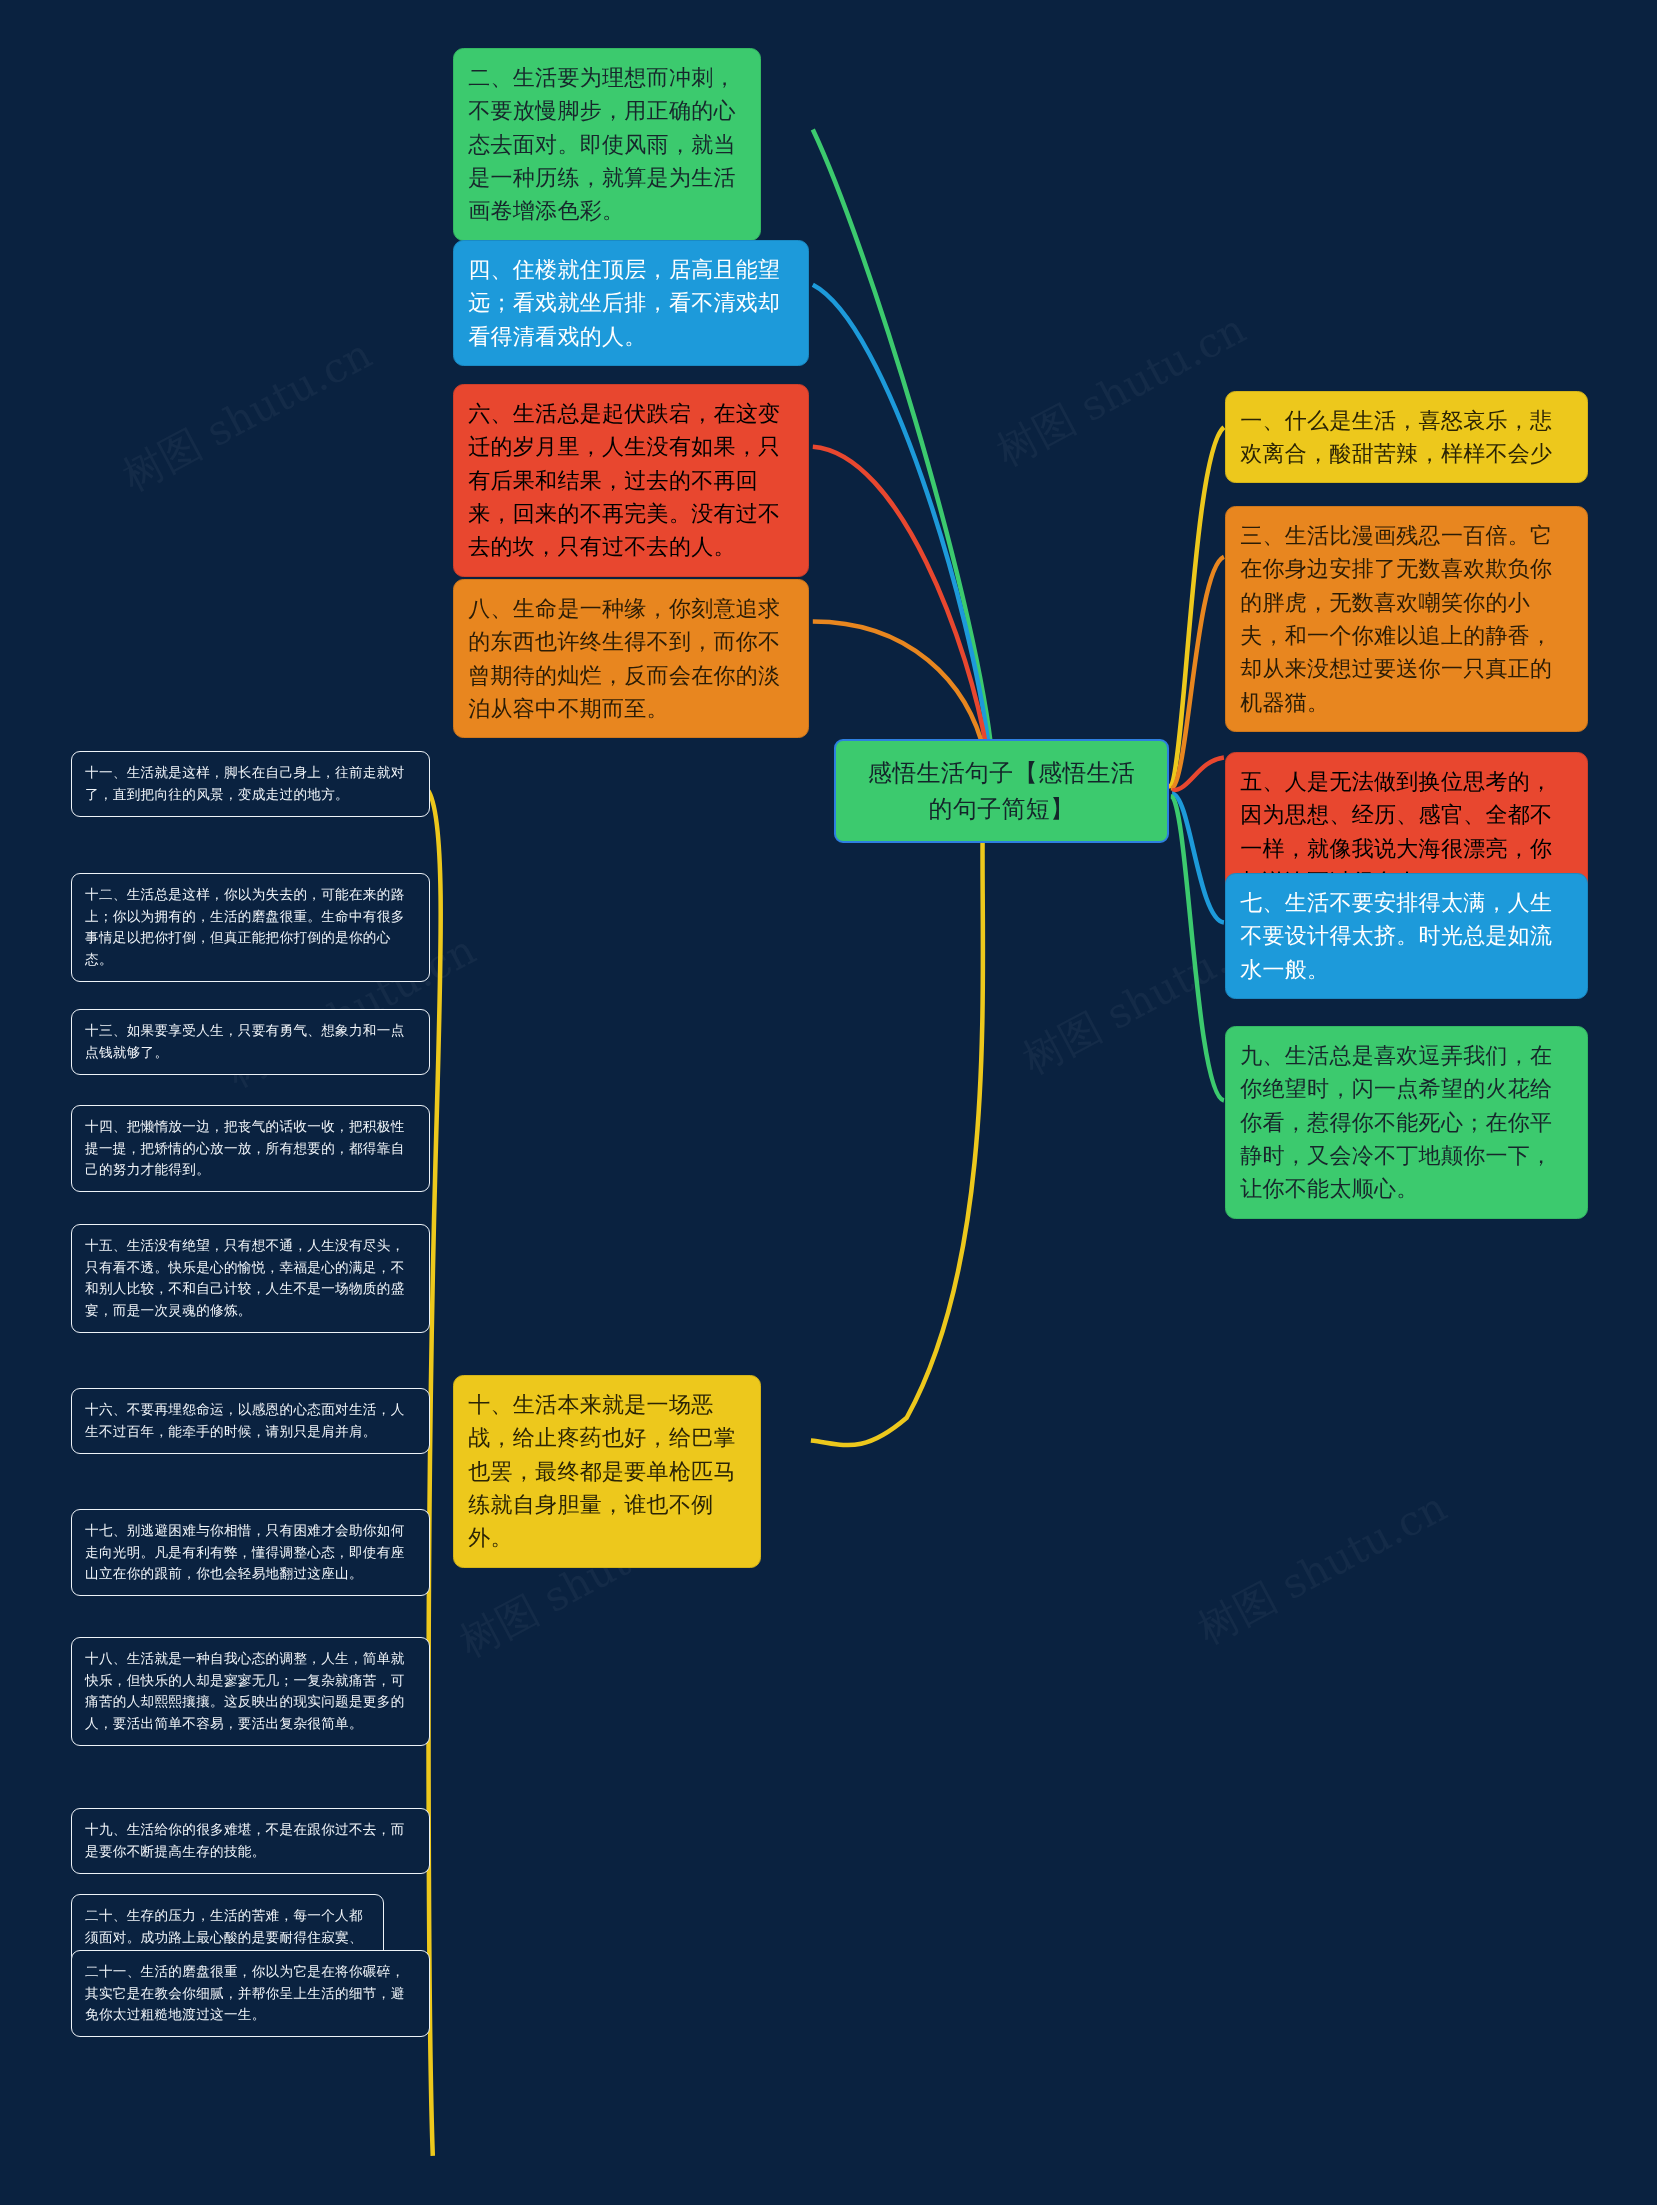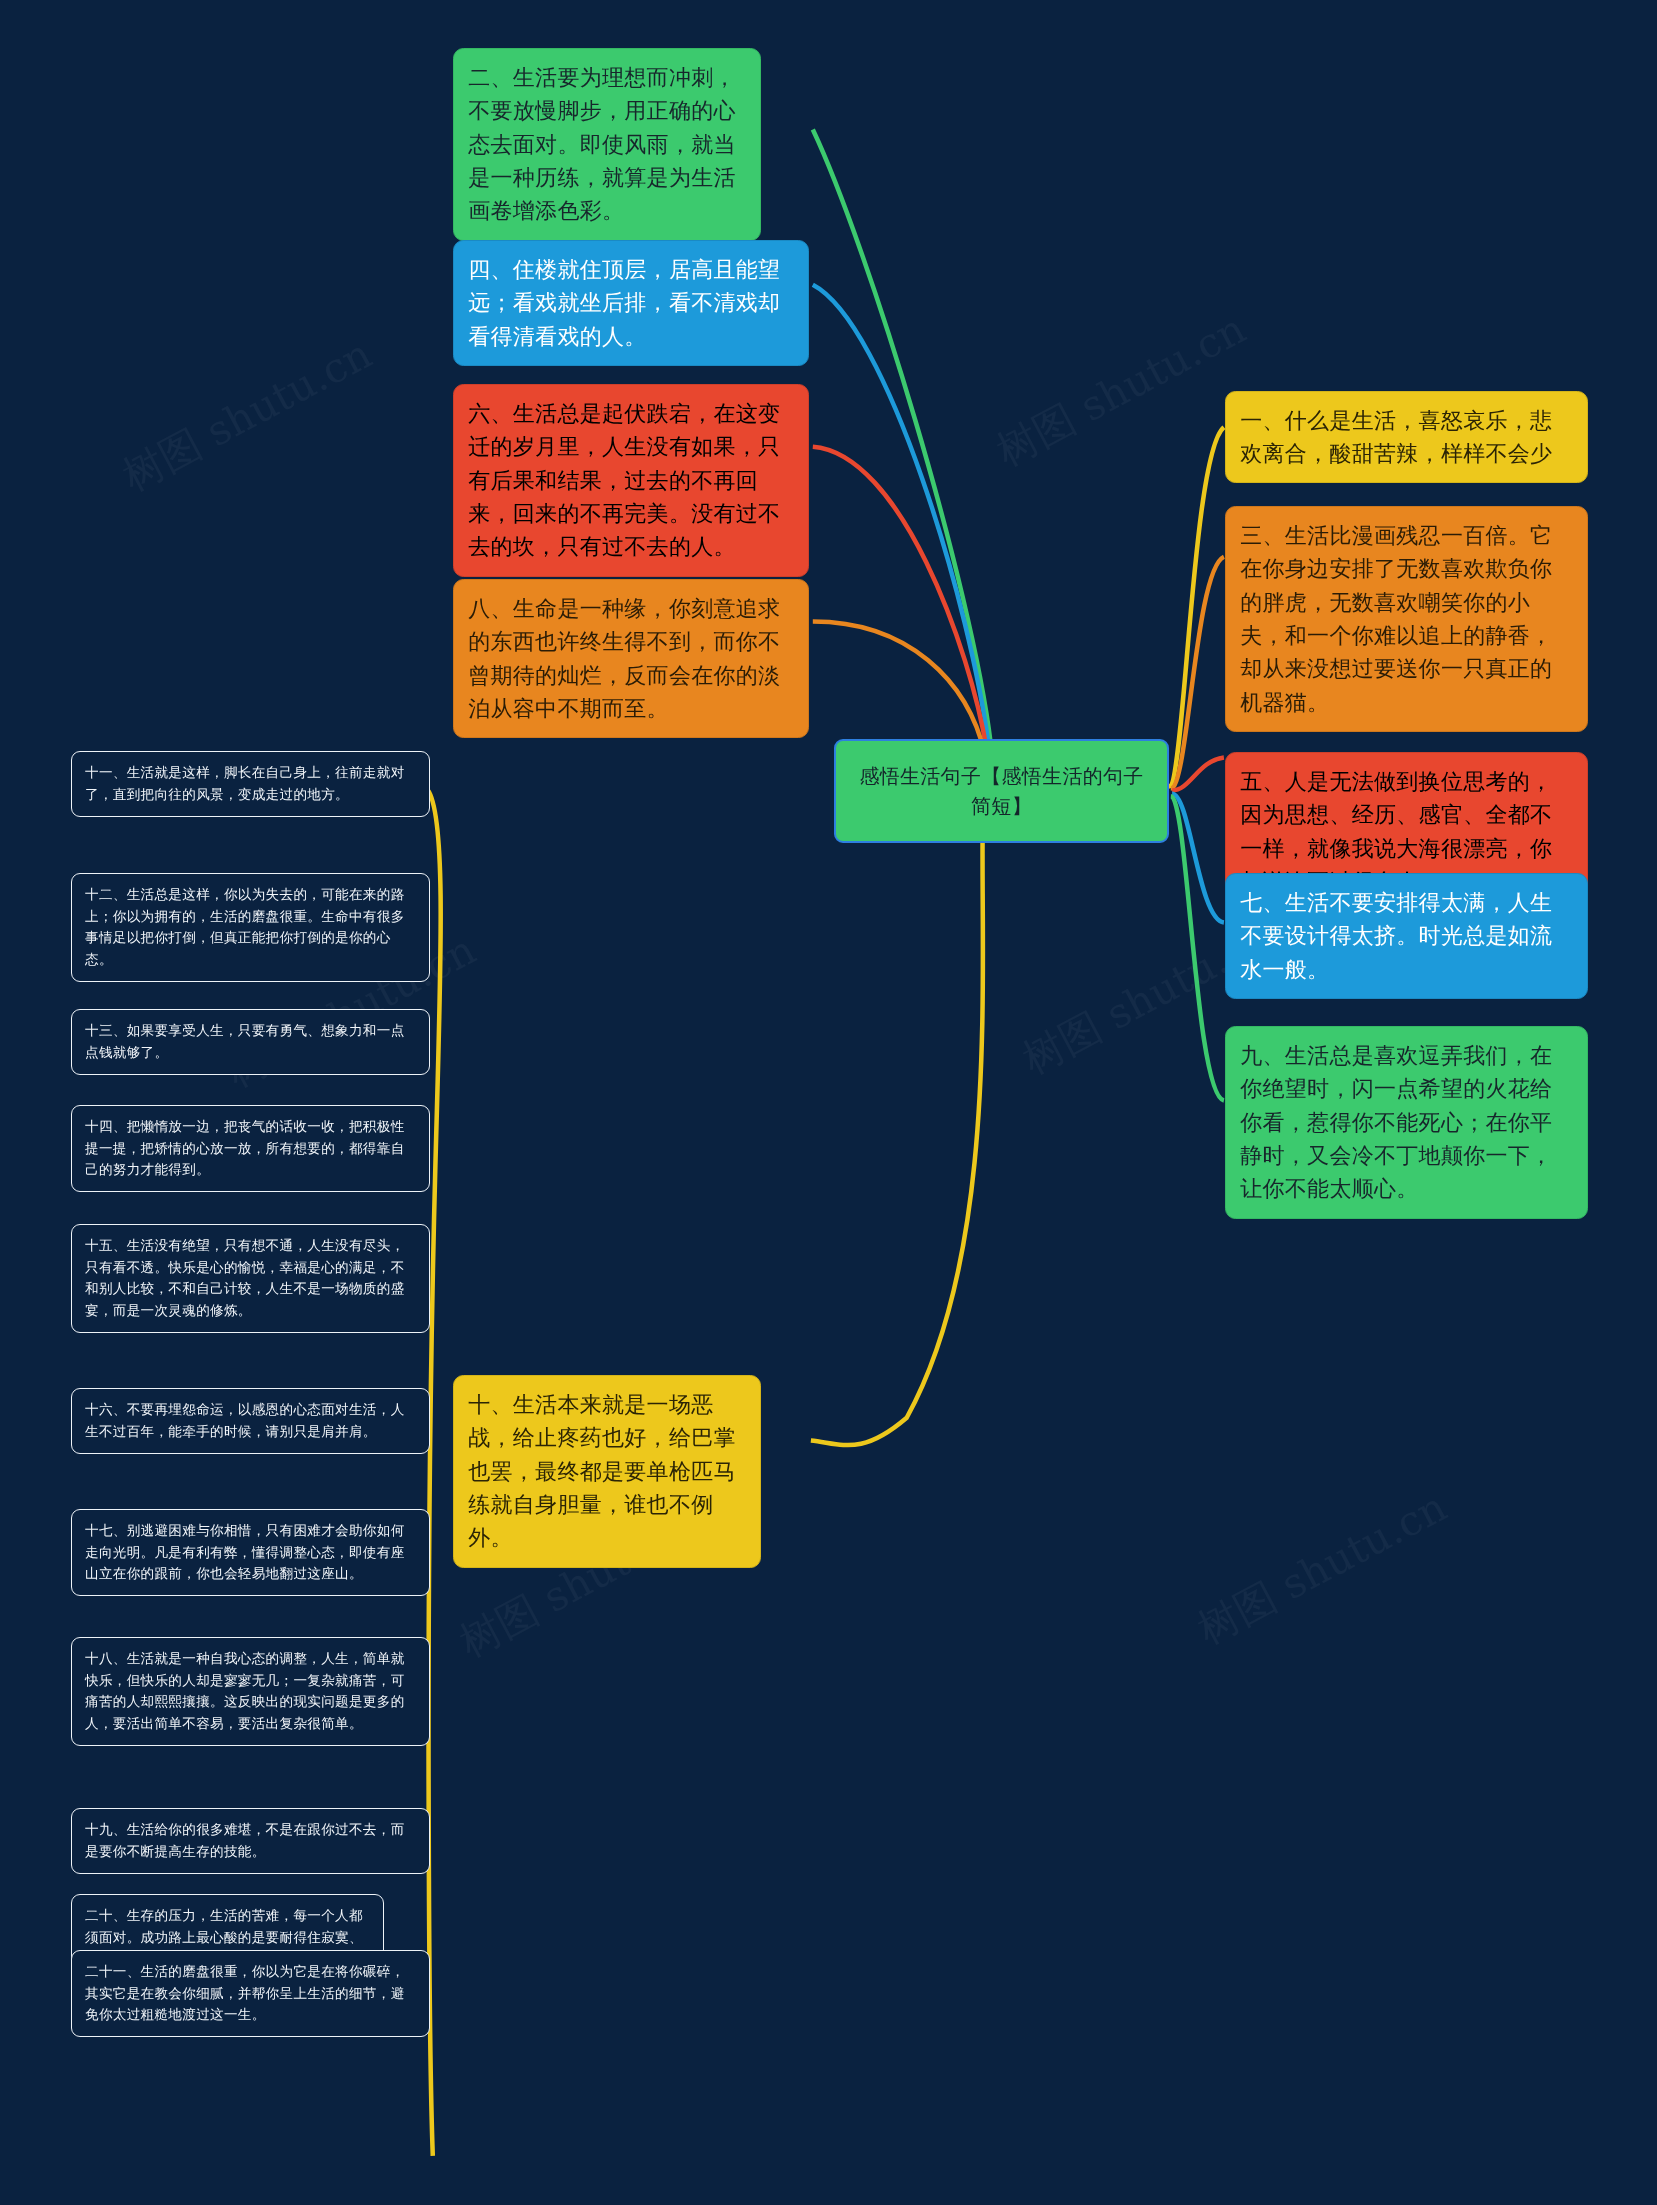--- a/index.html
+++ b/index.html
@@ -49,21 +49,21 @@
   .n-orange { background: #e8861f; color: #2a1c06; border: 1.9px solid #cf771b; }
   .n-yellow { background: #edc81c; color: #2b2405; border: 1.9px solid #d4b419; }
 
   
   .n-root {
     background: #3cca6e;
     color: #14252a;
     border: 2.6px solid #2d7fe0;
     border-radius: 9px;
     text-align: center;
-    font-size: 20px;
+    font-size: 24px;
     line-height: 1.5;
     display: flex;
     align-items: center;
     justify-content: center;
     padding: 13px 21px;
   }
   
   .n-plain {
     background: #0a2240;
     color: #f2f6fa;

